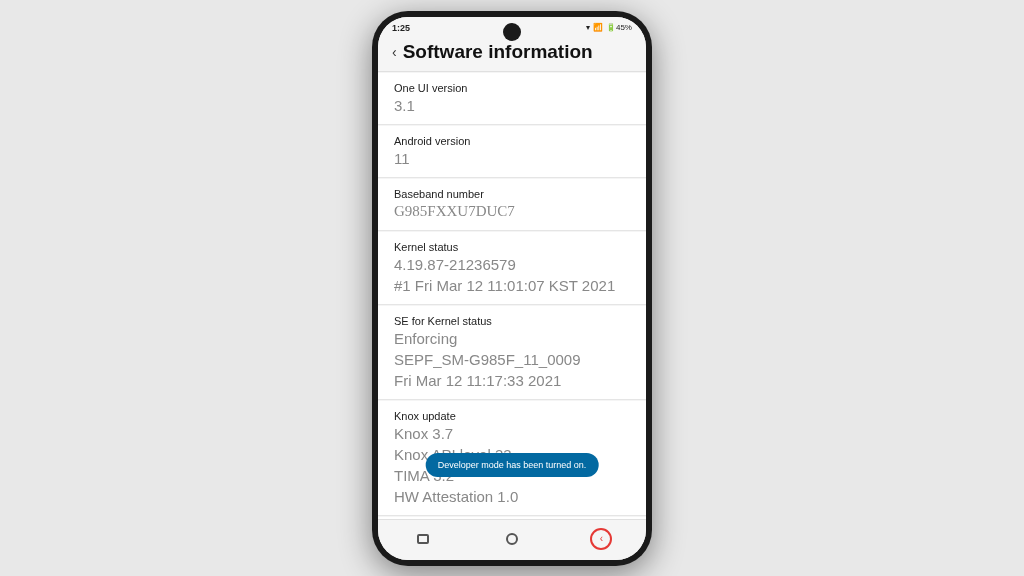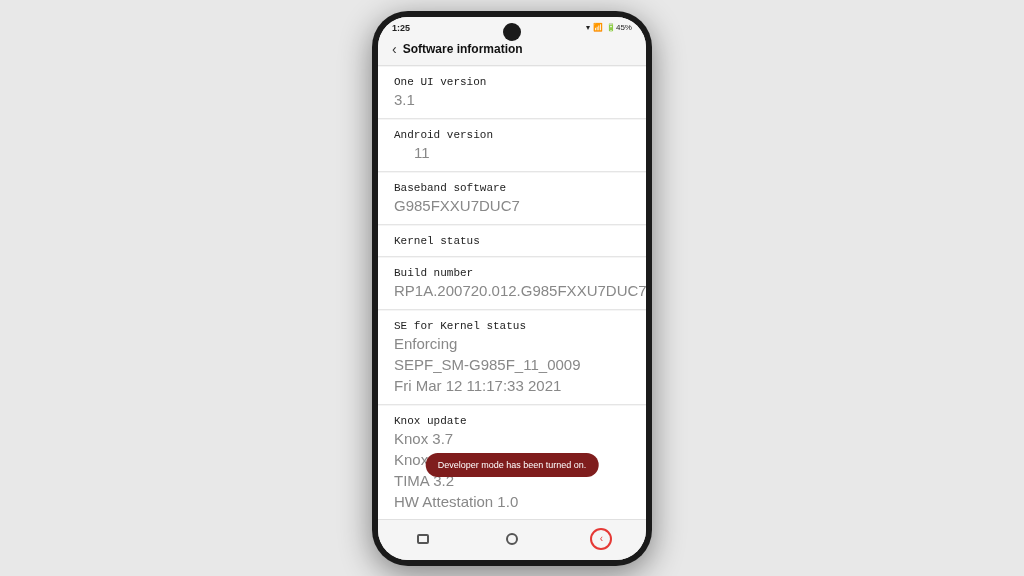--- a/index.html
+++ b/index.html
@@ -77,21 +77,21 @@
       gap: 6px;
       flex-shrink: 0;
       border-bottom: 1px solid #e0e0e0;
     }
     .back-arrow {
       font-size: 14px;
       color: #333;
       cursor: pointer;
     }
     .header-title {
-      font-size: 12px;
+      font-size: 19px;
       font-weight: 600;
       color: #111;
     }
 
     
     .content {
       flex: 1;
       overflow-y: auto;
       background: #f5f5f5;
       position: relative;
@@ -104,35 +104,34 @@
       background: #fff;
       margin-bottom: 1px;
     }
     .info-item:first-child { margin-top: 1px; }
 
     .item-label {
       font-size: 11px;
       font-weight: 500;
       color: #222;
       margin-bottom: 1px;
-      font-family: Liberation Mono, monospace;
     }
     .item-value {
       font-size: 15px;
       color: #888;
       line-height: 1.4;
     }
 
     
     .toast {
       position: absolute;
       bottom: 42px;
       left: 50%;
       transform: translateX(-50%);
-      background: #7f1d1d;
+      background: #0369a1;
       color: #fff;
       font-size: 9px;
       padding: 7px 12px;
       border-radius: 20px;
       white-space: nowrap;
       z-index: 20;
     }
 
     
     .nav-bar {
@@ -203,32 +202,30 @@
 
     <div class="content">
 
       <div id="items-container">
           <div class="info-item">
             <div class="item-label">One UI version</div>
             <div class="item-value" style="white-space: pre-line;">3.1</div>
           </div>
           <div class="info-item">
             <div class="item-label">Android version</div>
-            <div class="item-value" style="white-space: pre-line; margin-left: 20px;">11</div>
-          </div>
-          <div class="info-item">
-            <div class="item-label">Baseband software</div>
-            <div class="item-value" style="white-space: pre-line;">G985FXXU7DUC7</div>
+            <div class="item-value" style="white-space: pre-line;">11</div>
+          </div>
+          <div class="info-item">
+            <div class="item-label">Baseband number</div>
+            <div class="item-value" style="white-space: pre-line; font-family: Liberation Serif, serif;">G985FXXU7DUC7</div>
           </div>
           <div class="info-item">
             <div class="item-label">Kernel status</div>
-          </div>
-          <div class="info-item">
-            <div class="item-label">Build number</div>
-            <div class="item-value" style="white-space: pre-line;">RP1A.200720.012.G985FXXU7DUC7</div>
+            <div class="item-value" style="white-space: pre-line;">4.19.87-21236579
+#1 Fri Mar 12 11:01:07 KST 2021</div>
           </div>
           <div class="info-item">
             <div class="item-label">SE for Kernel status</div>
             <div class="item-value" style="white-space: pre-line;">Enforcing
 SEPF_SM-G985F_11_0009
 Fri Mar 12 11:17:33 2021</div>
           </div>
           <div class="info-item">
             <div class="item-label">Knox update</div>
             <div class="item-value" style="white-space: pre-line;">Knox 3.7

